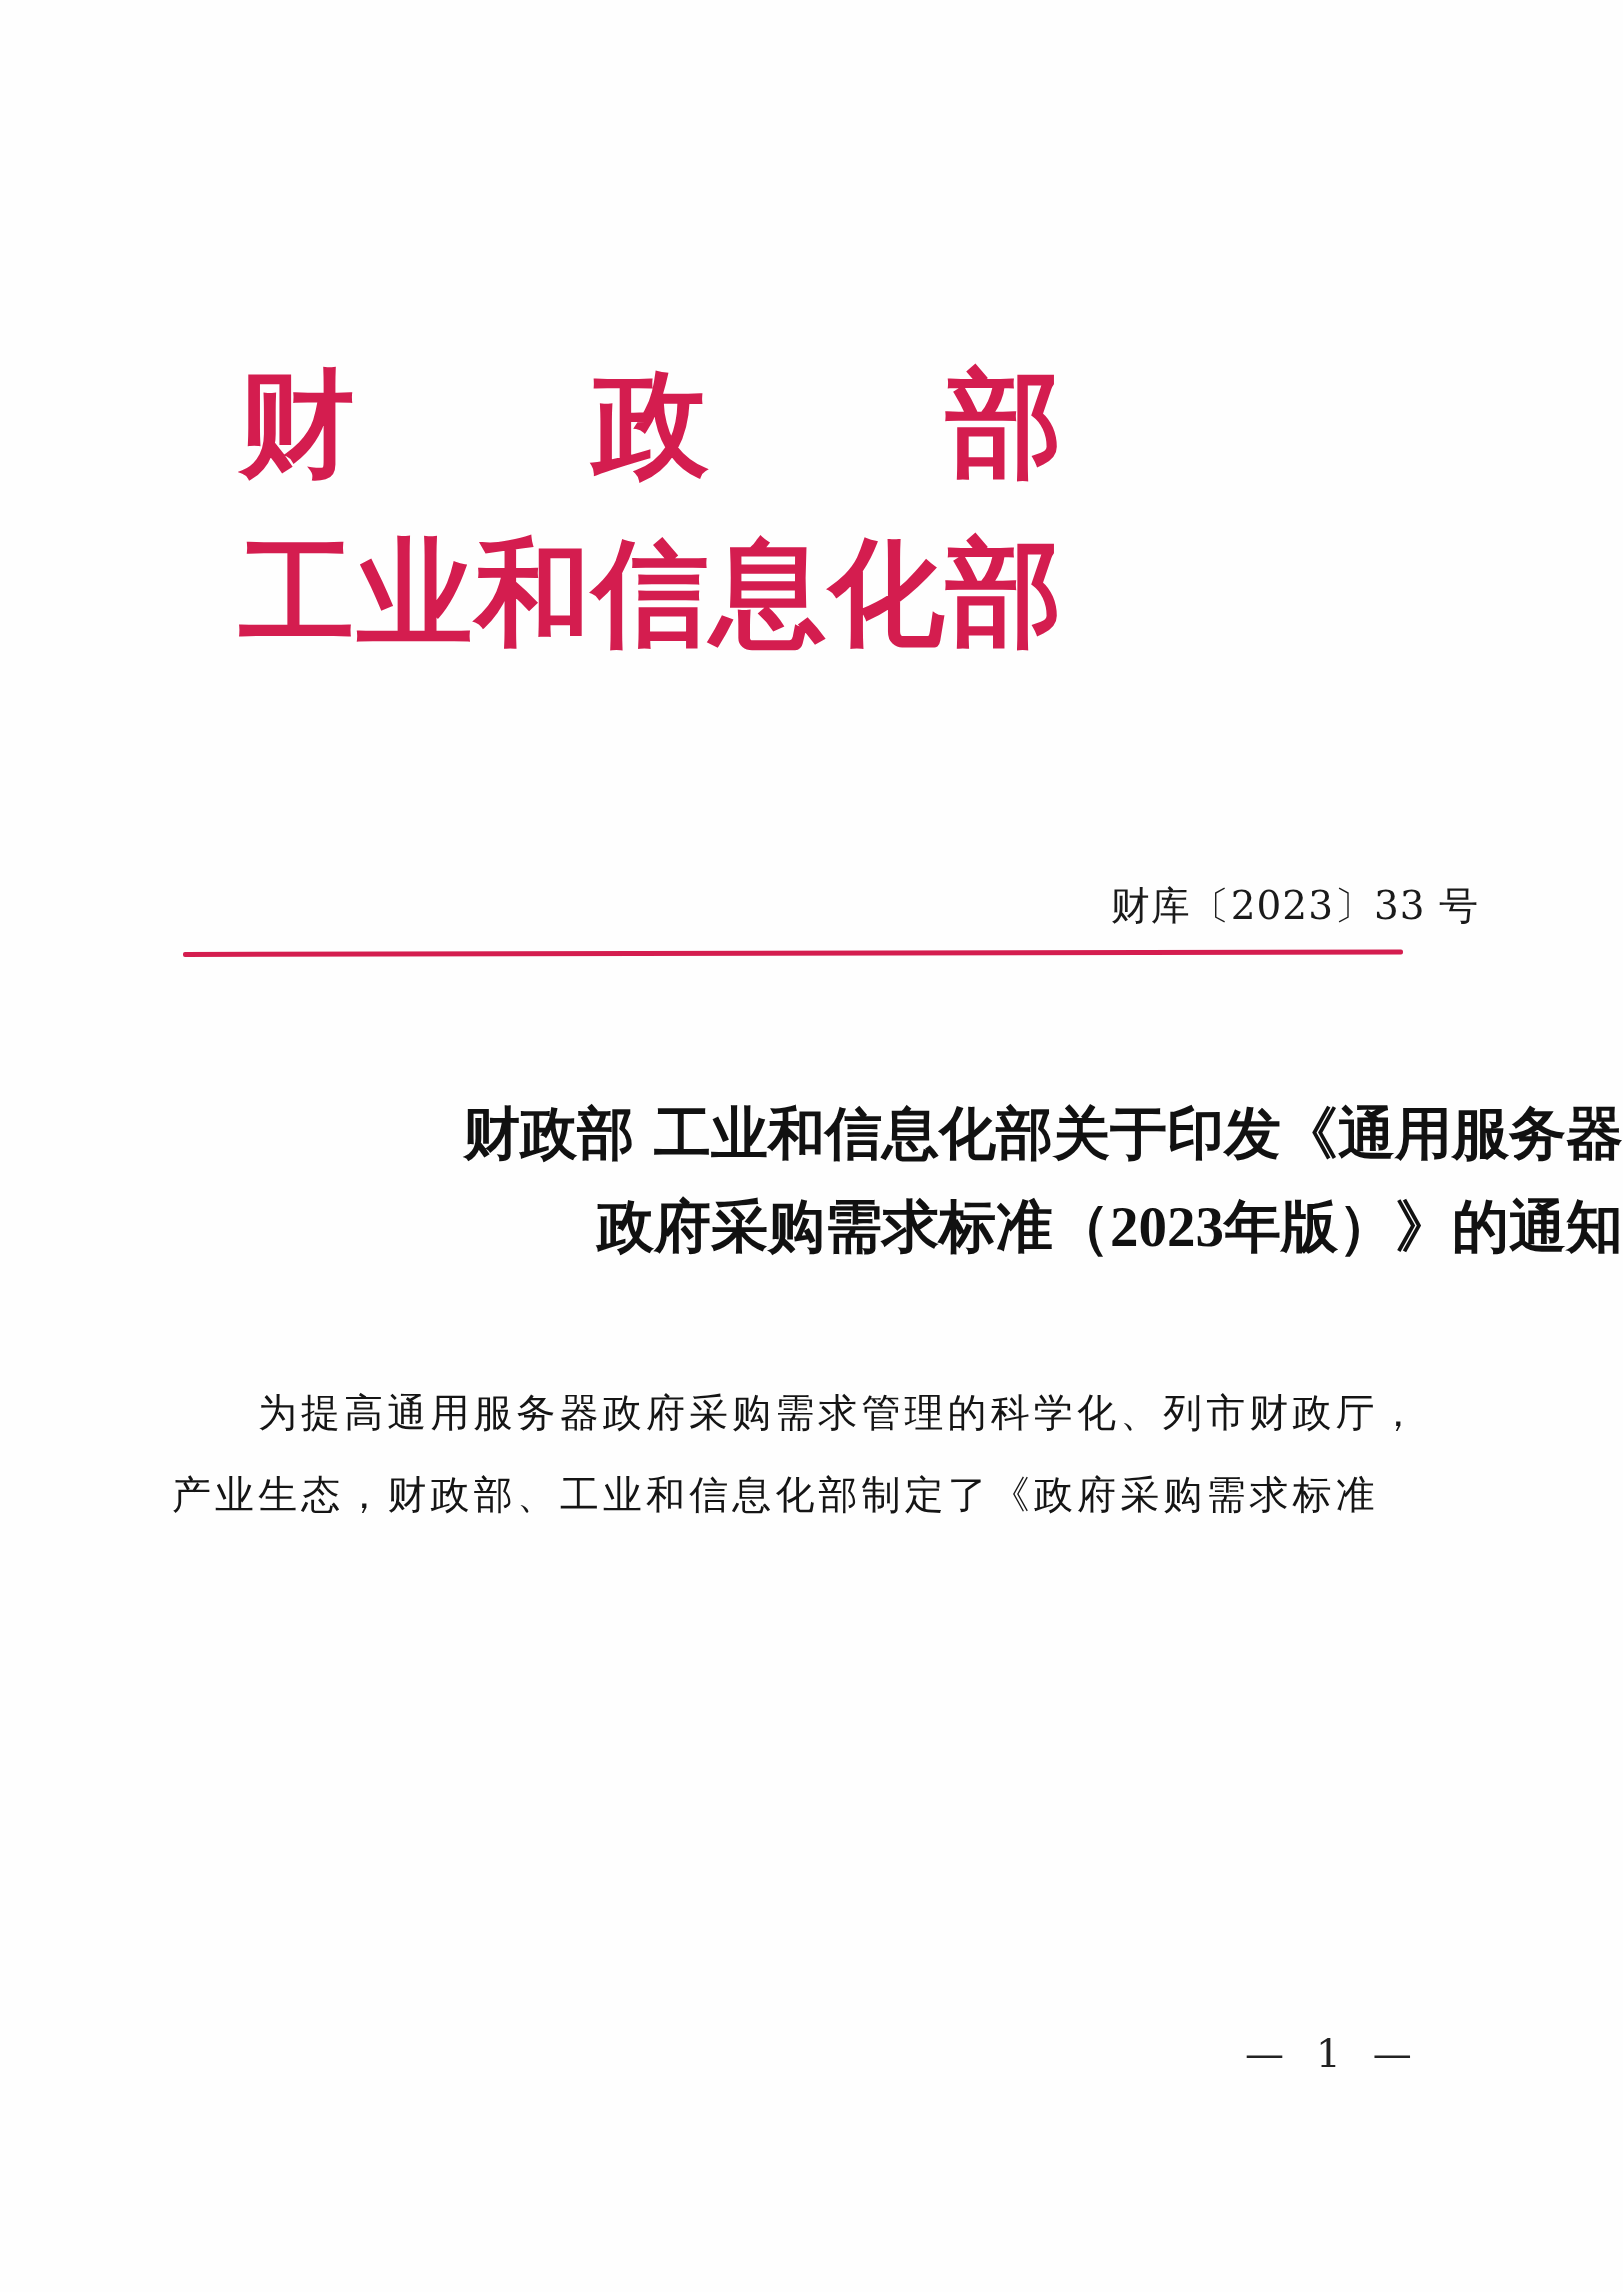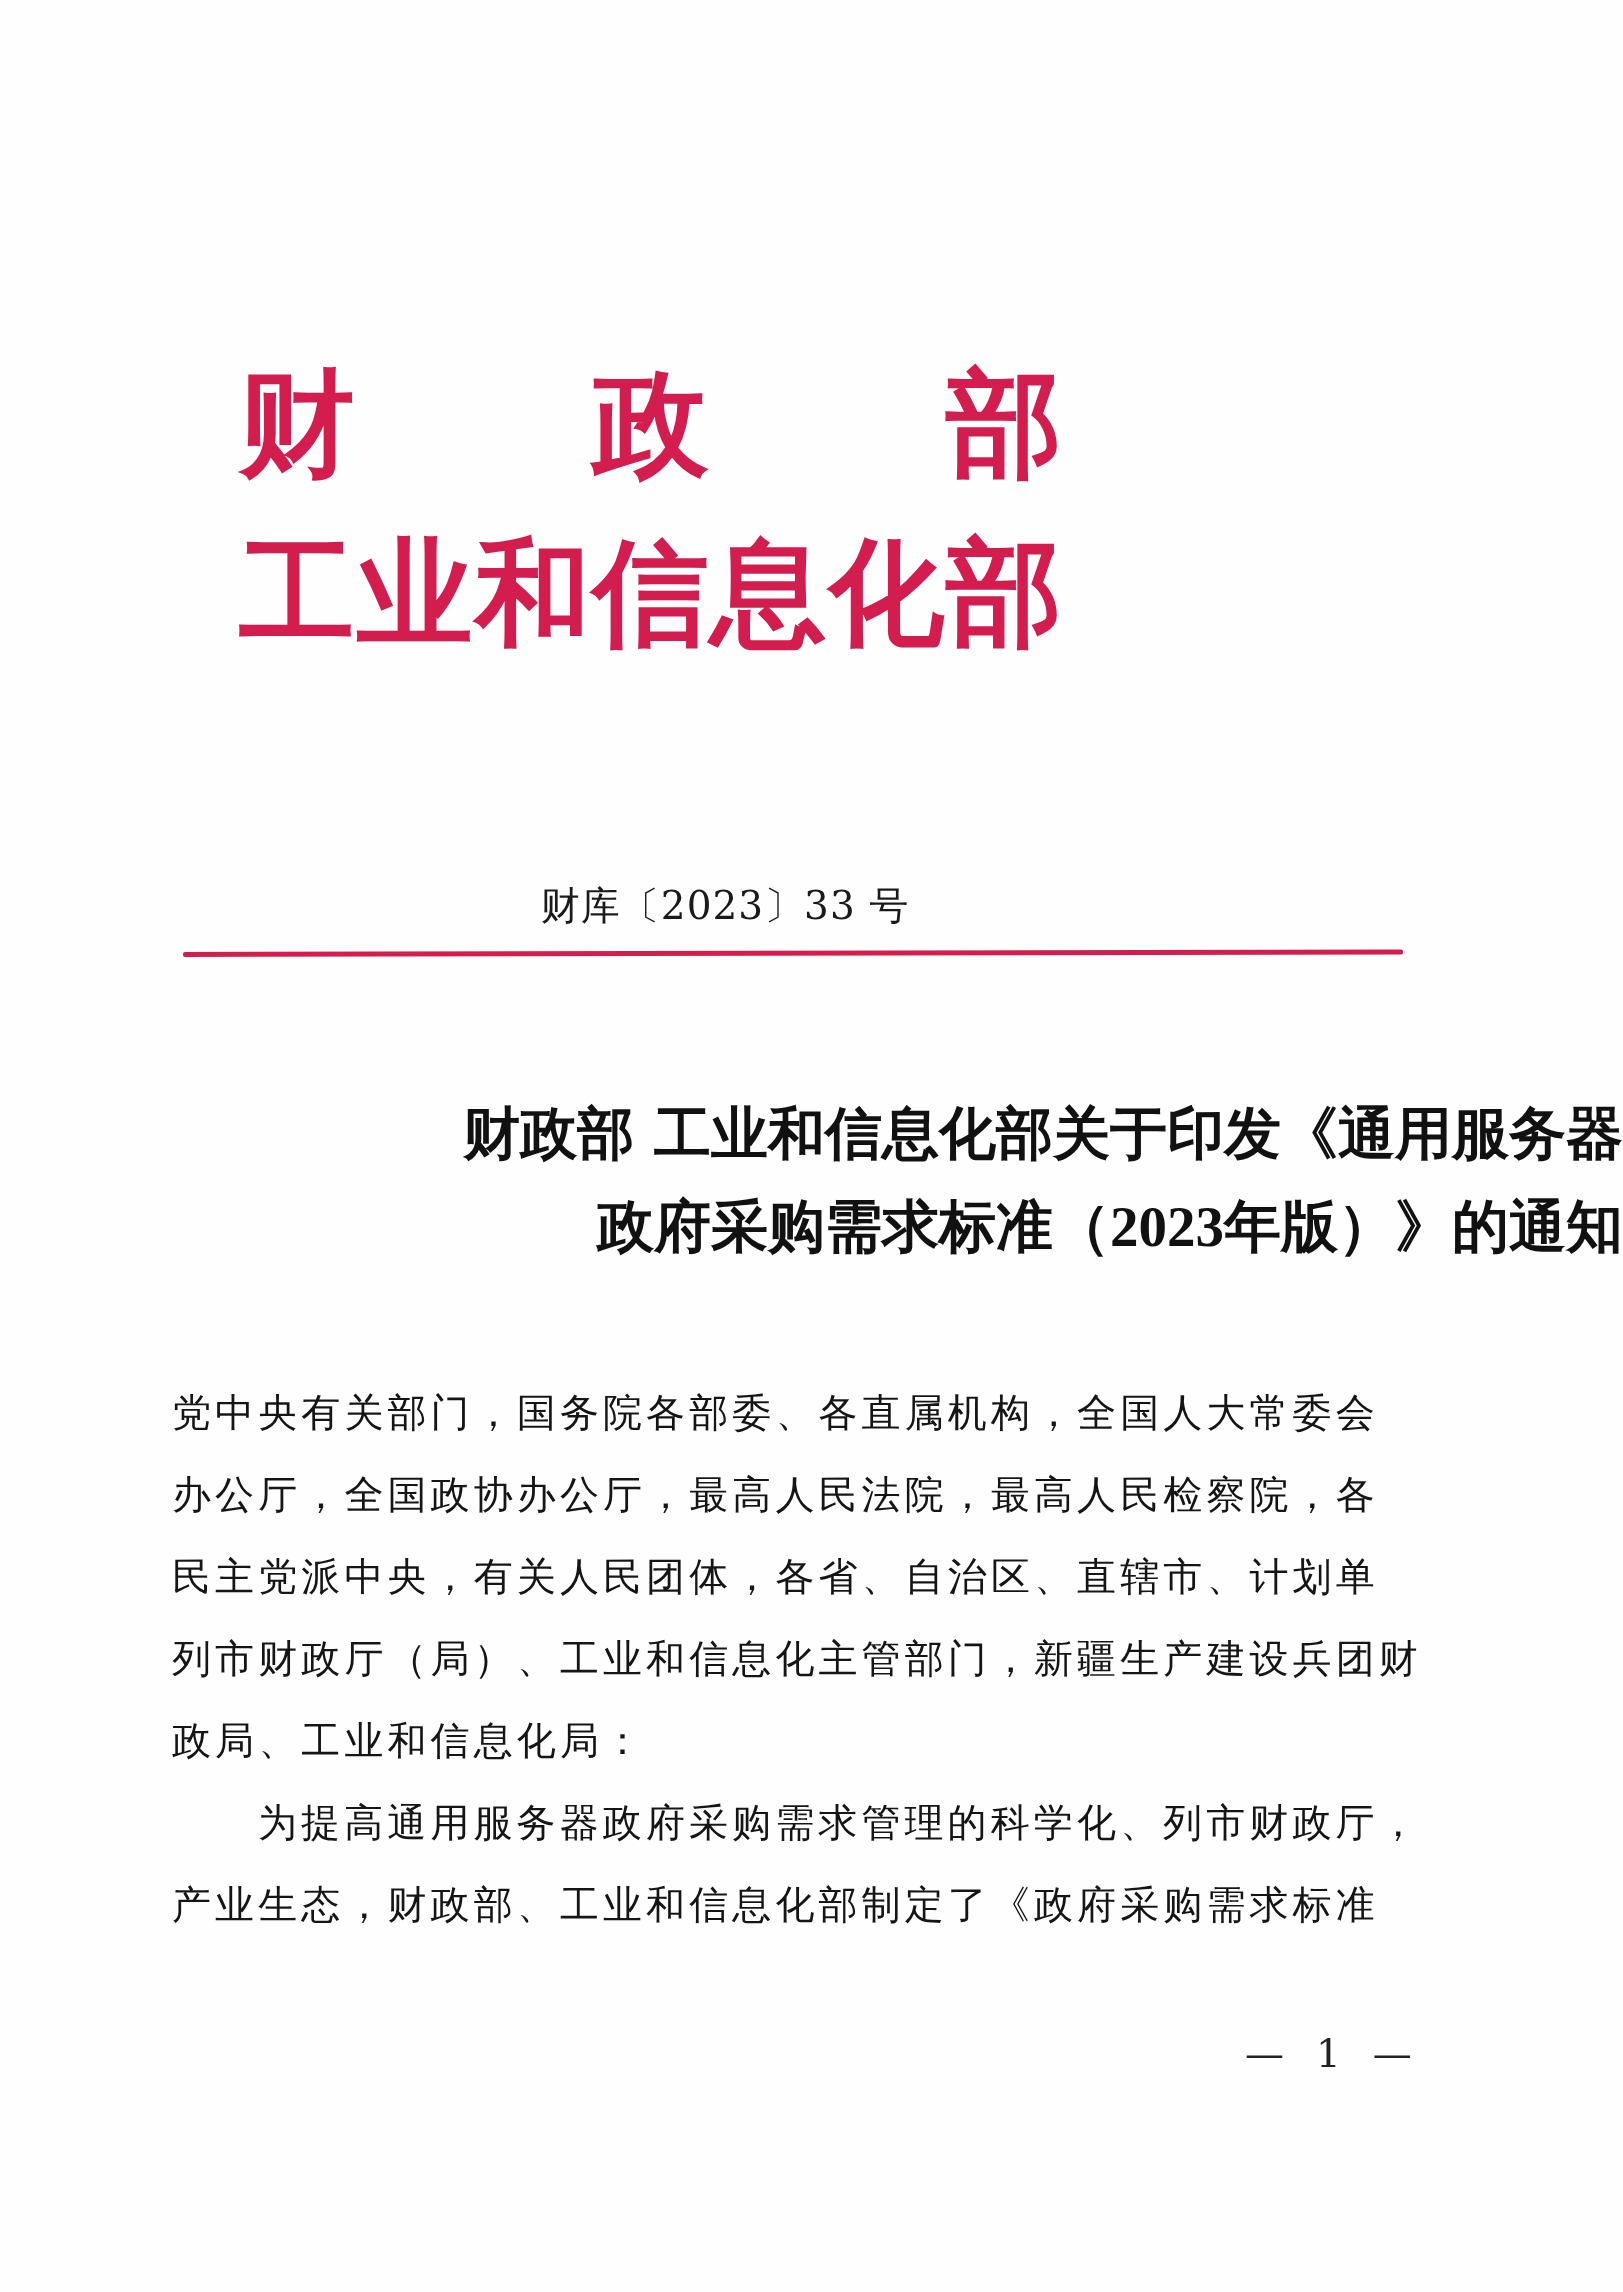--- a/index.html
+++ b/index.html
@@ -9,21 +9,21 @@
 
   .red { color: #d41d4f; }
   .hdr { position: absolute; font-family: "DejaVu Serif", "Liberation Serif", serif; font-weight: bold;
          line-height: 1; white-space: nowrap; }
   .hdr-row1 { top: 365px; left: 239px; width: 823px; height: 123px; font-size: 116px;
               display: flex; justify-content: space-between; }
   .hdr-row2 { top: 534px; left: 239px; width: 823px; font-size: 116px; letter-spacing: 0px;
               display: flex; justify-content: space-between; }
   .hdr-side { top: 461px; left: 1115px; font-size: 123px; letter-spacing: 2px; }
 
-  .docno { position: absolute; top: 879px; left: 0; width: 1479px; text-align: center;
+  .docno { position: absolute; top: 879px; left: 0; width: 1479px; text-align: right;
            font-size: 39px; font-family: "DejaVu Serif", "Liberation Serif", serif; color: #1a1a1a;
            letter-spacing: 1px; }
   .docno span { display: inline-block; margin-left: -29px; }
 
   .redline { position: absolute; left: 183px; top: 952px; width: 1220px; height: 4.9px;
              background: #d41d4f; border-radius: 2px; transform: rotate(-0.12deg); transform-origin: left center; }
 
   .title { position: absolute; left: 0; width: 1623px; text-align: right;
            font-family: "DejaVu Serif", "Liberation Serif", serif; font-weight: bold;
            font-size: 57px; letter-spacing: 0px; color: #111; white-space: nowrap; }
@@ -66,27 +66,20 @@
     <span>财库〔2023〕33 号</span>
   </div>
 
   <div class="redline"></div>
 
   <div class="title t1">财政部 工业和信息化部关于印发《通用服务器</div>
   <div class="title t2">政府采购需求标准（2023年版）》的通知</div>
 
   <div class="body">
     <p>
-      <span class="line">党中央有关部门，国务院各部委、各直属机构，全国人大常委会</span>
-      <span class="line">办公厅，全国政协办公厅，最高人民法院，最高人民检察院，各</span>
-      <span class="line">民主党派中央，有关人民团体，各省、自治区、直辖市、计划单</span>
-      <span class="line">列市财政厅（局）、工业和信息化主管部门，新疆生产建设兵团财</span>
-      <span class="line">政局、工业和信息化局：</span>
-    </p>
-    <p>
       <span class="line indent">为提高通用服务器政府采购需求管理的科学化、列市财政厅，</span>
       <span class="line">产业生态，财政部、工业和信息化部制定了《政府采购需求标准</span>
     </p>
   </div>
 
   <div class="pagenum">— 1 —</div>
 </div>
 
 
 </body></html>

